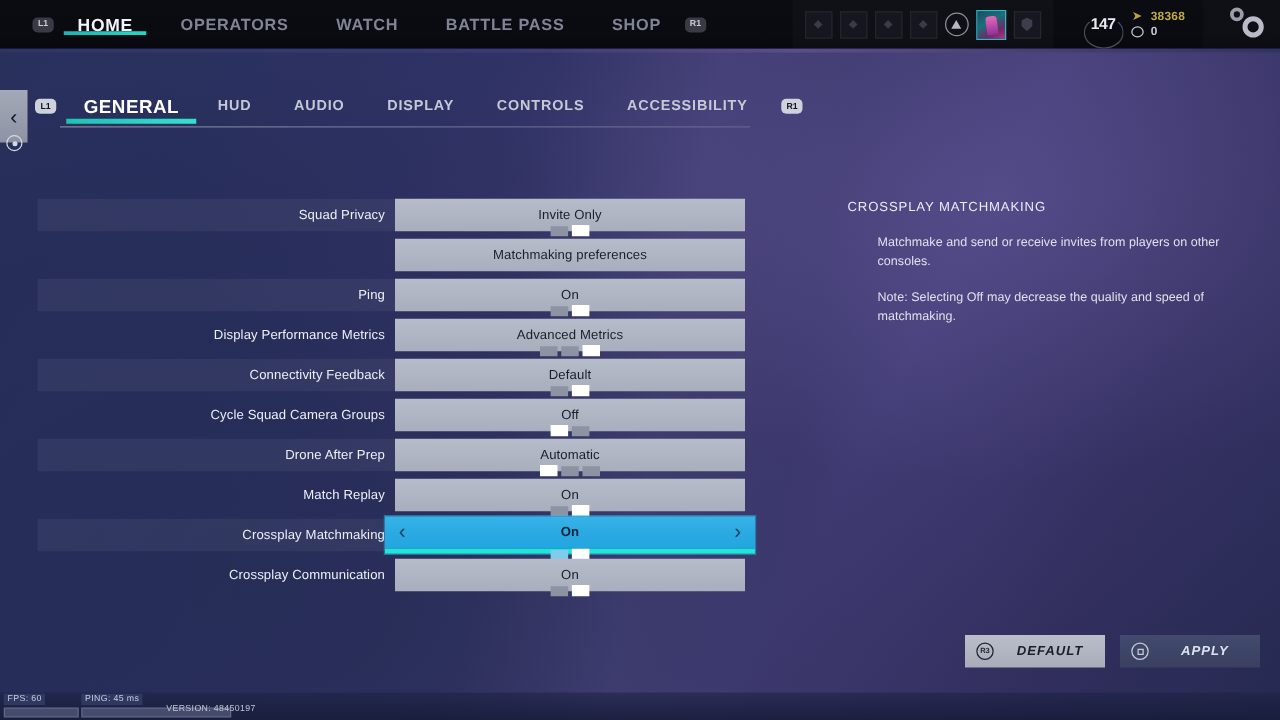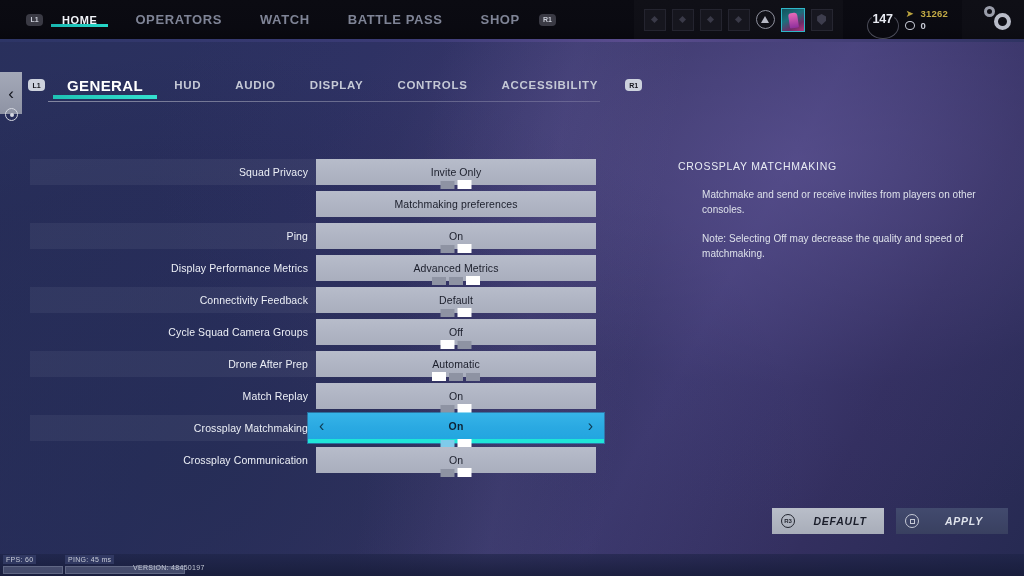--- a/index.html
+++ b/index.html
@@ -47,21 +47,21 @@
   .bumper.dark { background:#3a3a44; color:#c9ccd6; }
   .nav-items { display:flex; align-items:stretch; }
   .nav-item {
     position:relative;
     display:flex; align-items:center; justify-content:center;
     padding:0 19px;
     font-size:13px; font-weight:bold; letter-spacing:0.6px;
     color:#7f8496; cursor:pointer;
     font-family:"Liberation Sans", sans-serif;
   }
-  .nav-item.active { color:#f2f4f9; font-size:11px; }
+  .nav-item.active { color:#f2f4f9; font-size:14px; }
   .nav-item.active::after{
     content:""; position:absolute; left:8px; right:8px; bottom:0; height:3px;
     background:linear-gradient(90deg,#19b6b0,#25d8c8);
   }
   .tb-right { margin-left:auto; display:flex; align-items:center; height:100%; }
   .slot-group { display:flex; align-items:center; gap:6px; padding:0 10px; height:100%;
                 background:rgba(255,255,255,0.025); }
   .slot {
     width:22px; height:22px; background:#16161e; border:1px solid #24242f;
     display:flex; align-items:center; justify-content:center;
@@ -299,21 +299,21 @@
     </div>
 
     <div class="level-wrap">
       <div class="laurel">
         <span class="ring"></span>
         <span class="num">147</span>
       </div>
       <div class="currency">
         <div class="cur-row">
           <span class="cur-ic bird">➤</span>
-          <span class="cur-val gold">31262</span>
+          <span class="cur-val gold">38368</span>
         </div>
         <div class="cur-row">
           <span class="cur-ic coin"></span>
           <span class="cur-val">0</span>
         </div>
       </div>
     </div>
 
     <div class="gears">
       <span class="gear sm"></span>

